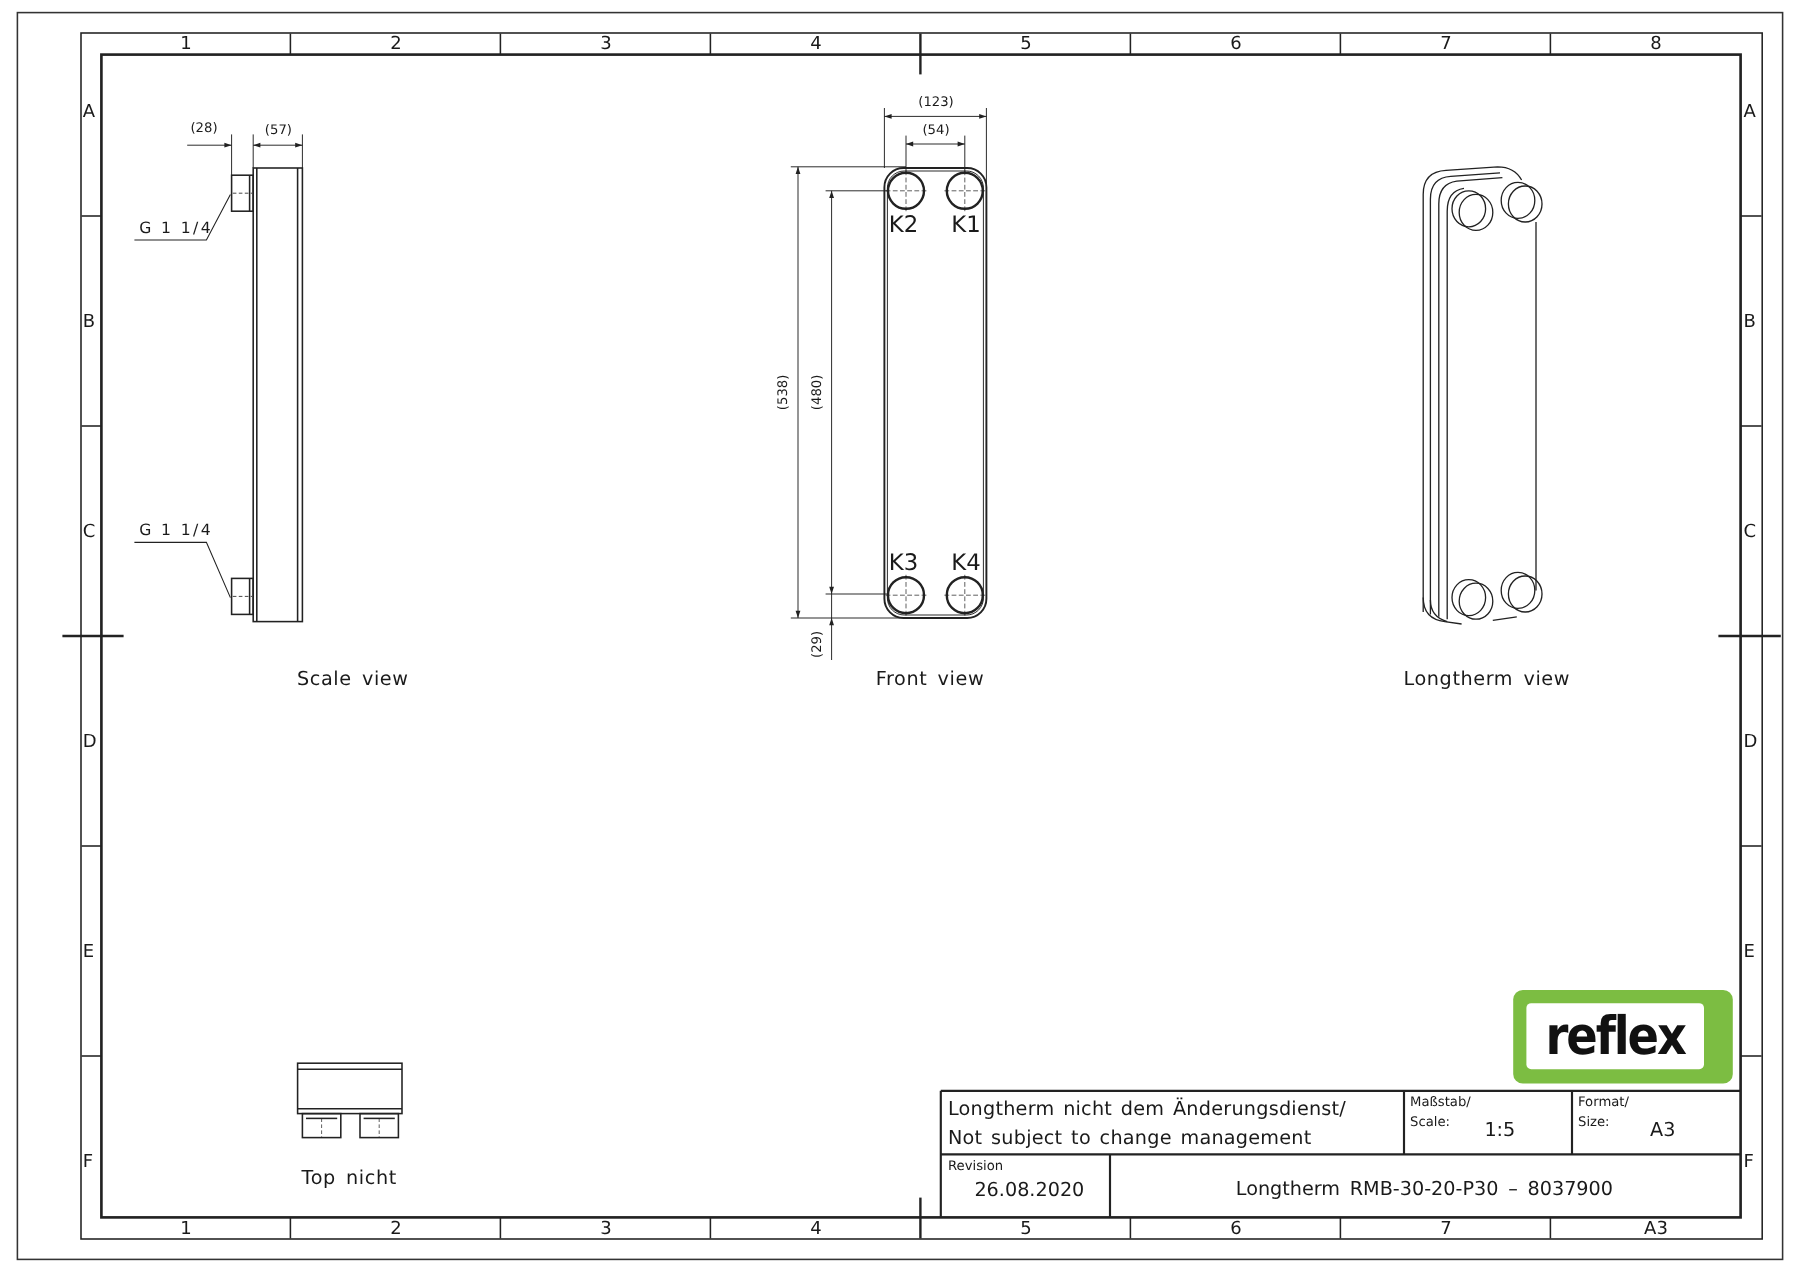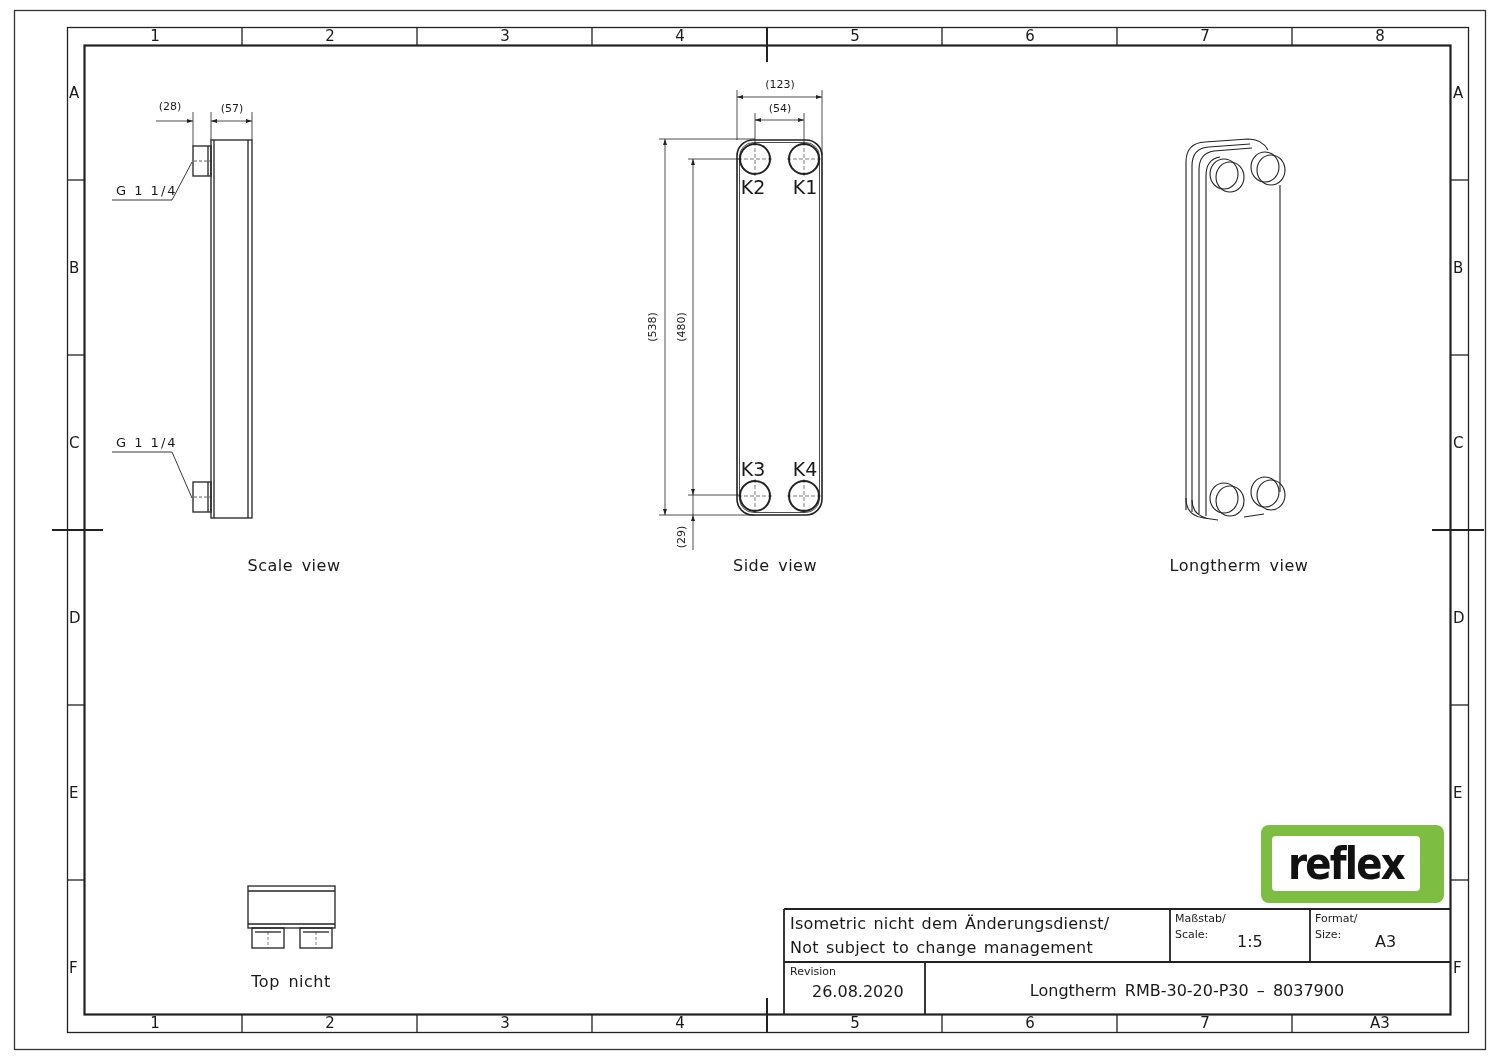--- a/index.html
+++ b/index.html
@@ -239,34 +239,34 @@
 <div>
   <span class="t dim" style="left:780px;top:79px">(123)</span>
   <span class="t dim" style="left:780px;top:103px">(54)</span>
   <span class="t dimv" style="left:652px;top:327px">(538)</span>
   <span class="t dimv" style="left:681px;top:327px">(480)</span>
   <span class="t dimv" style="left:681px;top:537px">(29)</span>
   <span class="t port" style="left:753px;top:178px">K2</span>
   <span class="t port" style="left:805px;top:178px">K1</span>
   <span class="t port" style="left:753px;top:460px">K3</span>
   <span class="t port" style="left:805px;top:460px">K4</span>
-  <span class="t view" style="left:775px;top:558px">Side view</span>
+  <span class="t view" style="left:775px;top:558px">Front view</span>
 </div>
 
 <span class="t view" style="left:1239px;top:558px">Longtherm view</span>
 <span class="t view" style="left:291px;top:974px">Top nicht</span>
 
 <div class="logo">
   <div class="logo-inner">
     <span class="logo-text">reflex</span>
   </div>
 </div>
 
 <div>
-  <span class="t tb-note" style="left:790px;top:916px">Isometric nicht dem Änderungsdienst/</span>
+  <span class="t tb-note" style="left:790px;top:916px">Longtherm nicht dem Änderungsdienst/</span>
   <span class="t tb-note" style="left:790px;top:940px">Not subject to change management</span>
 
   <span class="t tb-small" style="left:1175px;top:913px">Maßstab/</span>
   <span class="t tb-small" style="left:1175px;top:929px">Scale:</span>
   <span class="t tb-val" style="left:1237px;top:934px">1:5</span>
 
   <span class="t tb-small" style="left:1315px;top:913px">Format/</span>
   <span class="t tb-small" style="left:1315px;top:929px">Size:</span>
   <span class="t tb-val" style="left:1375px;top:934px">A3</span>
 

